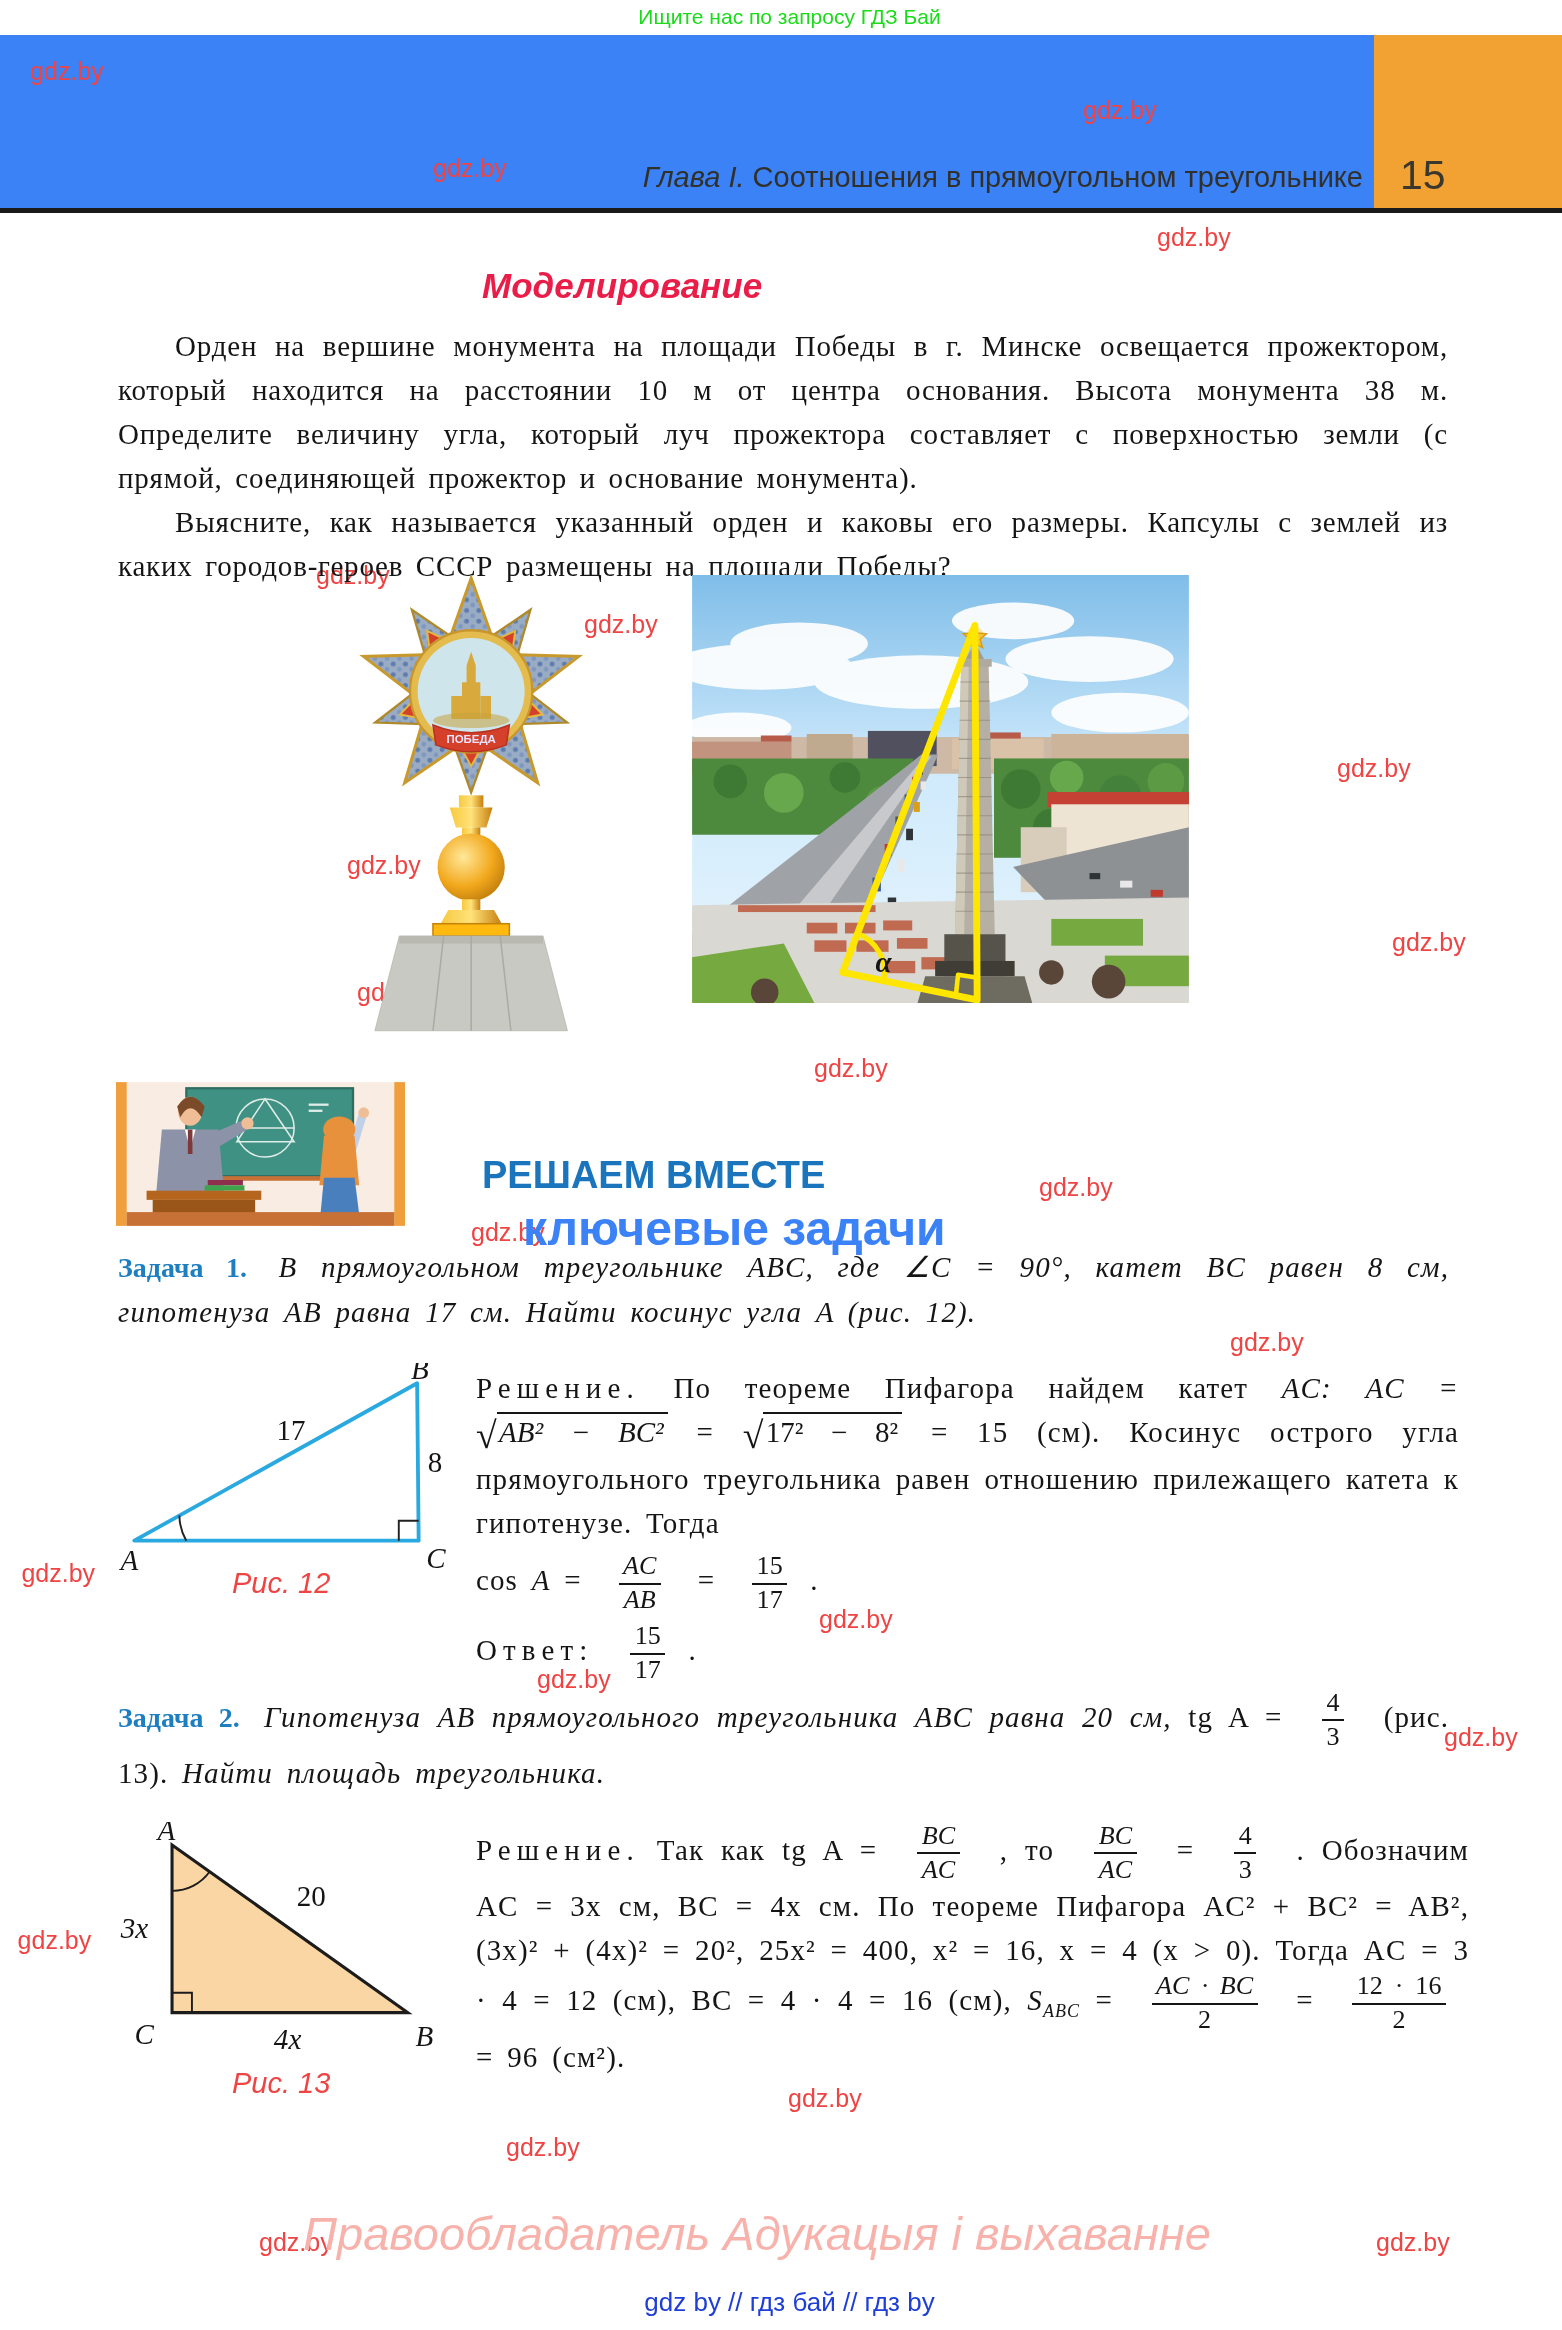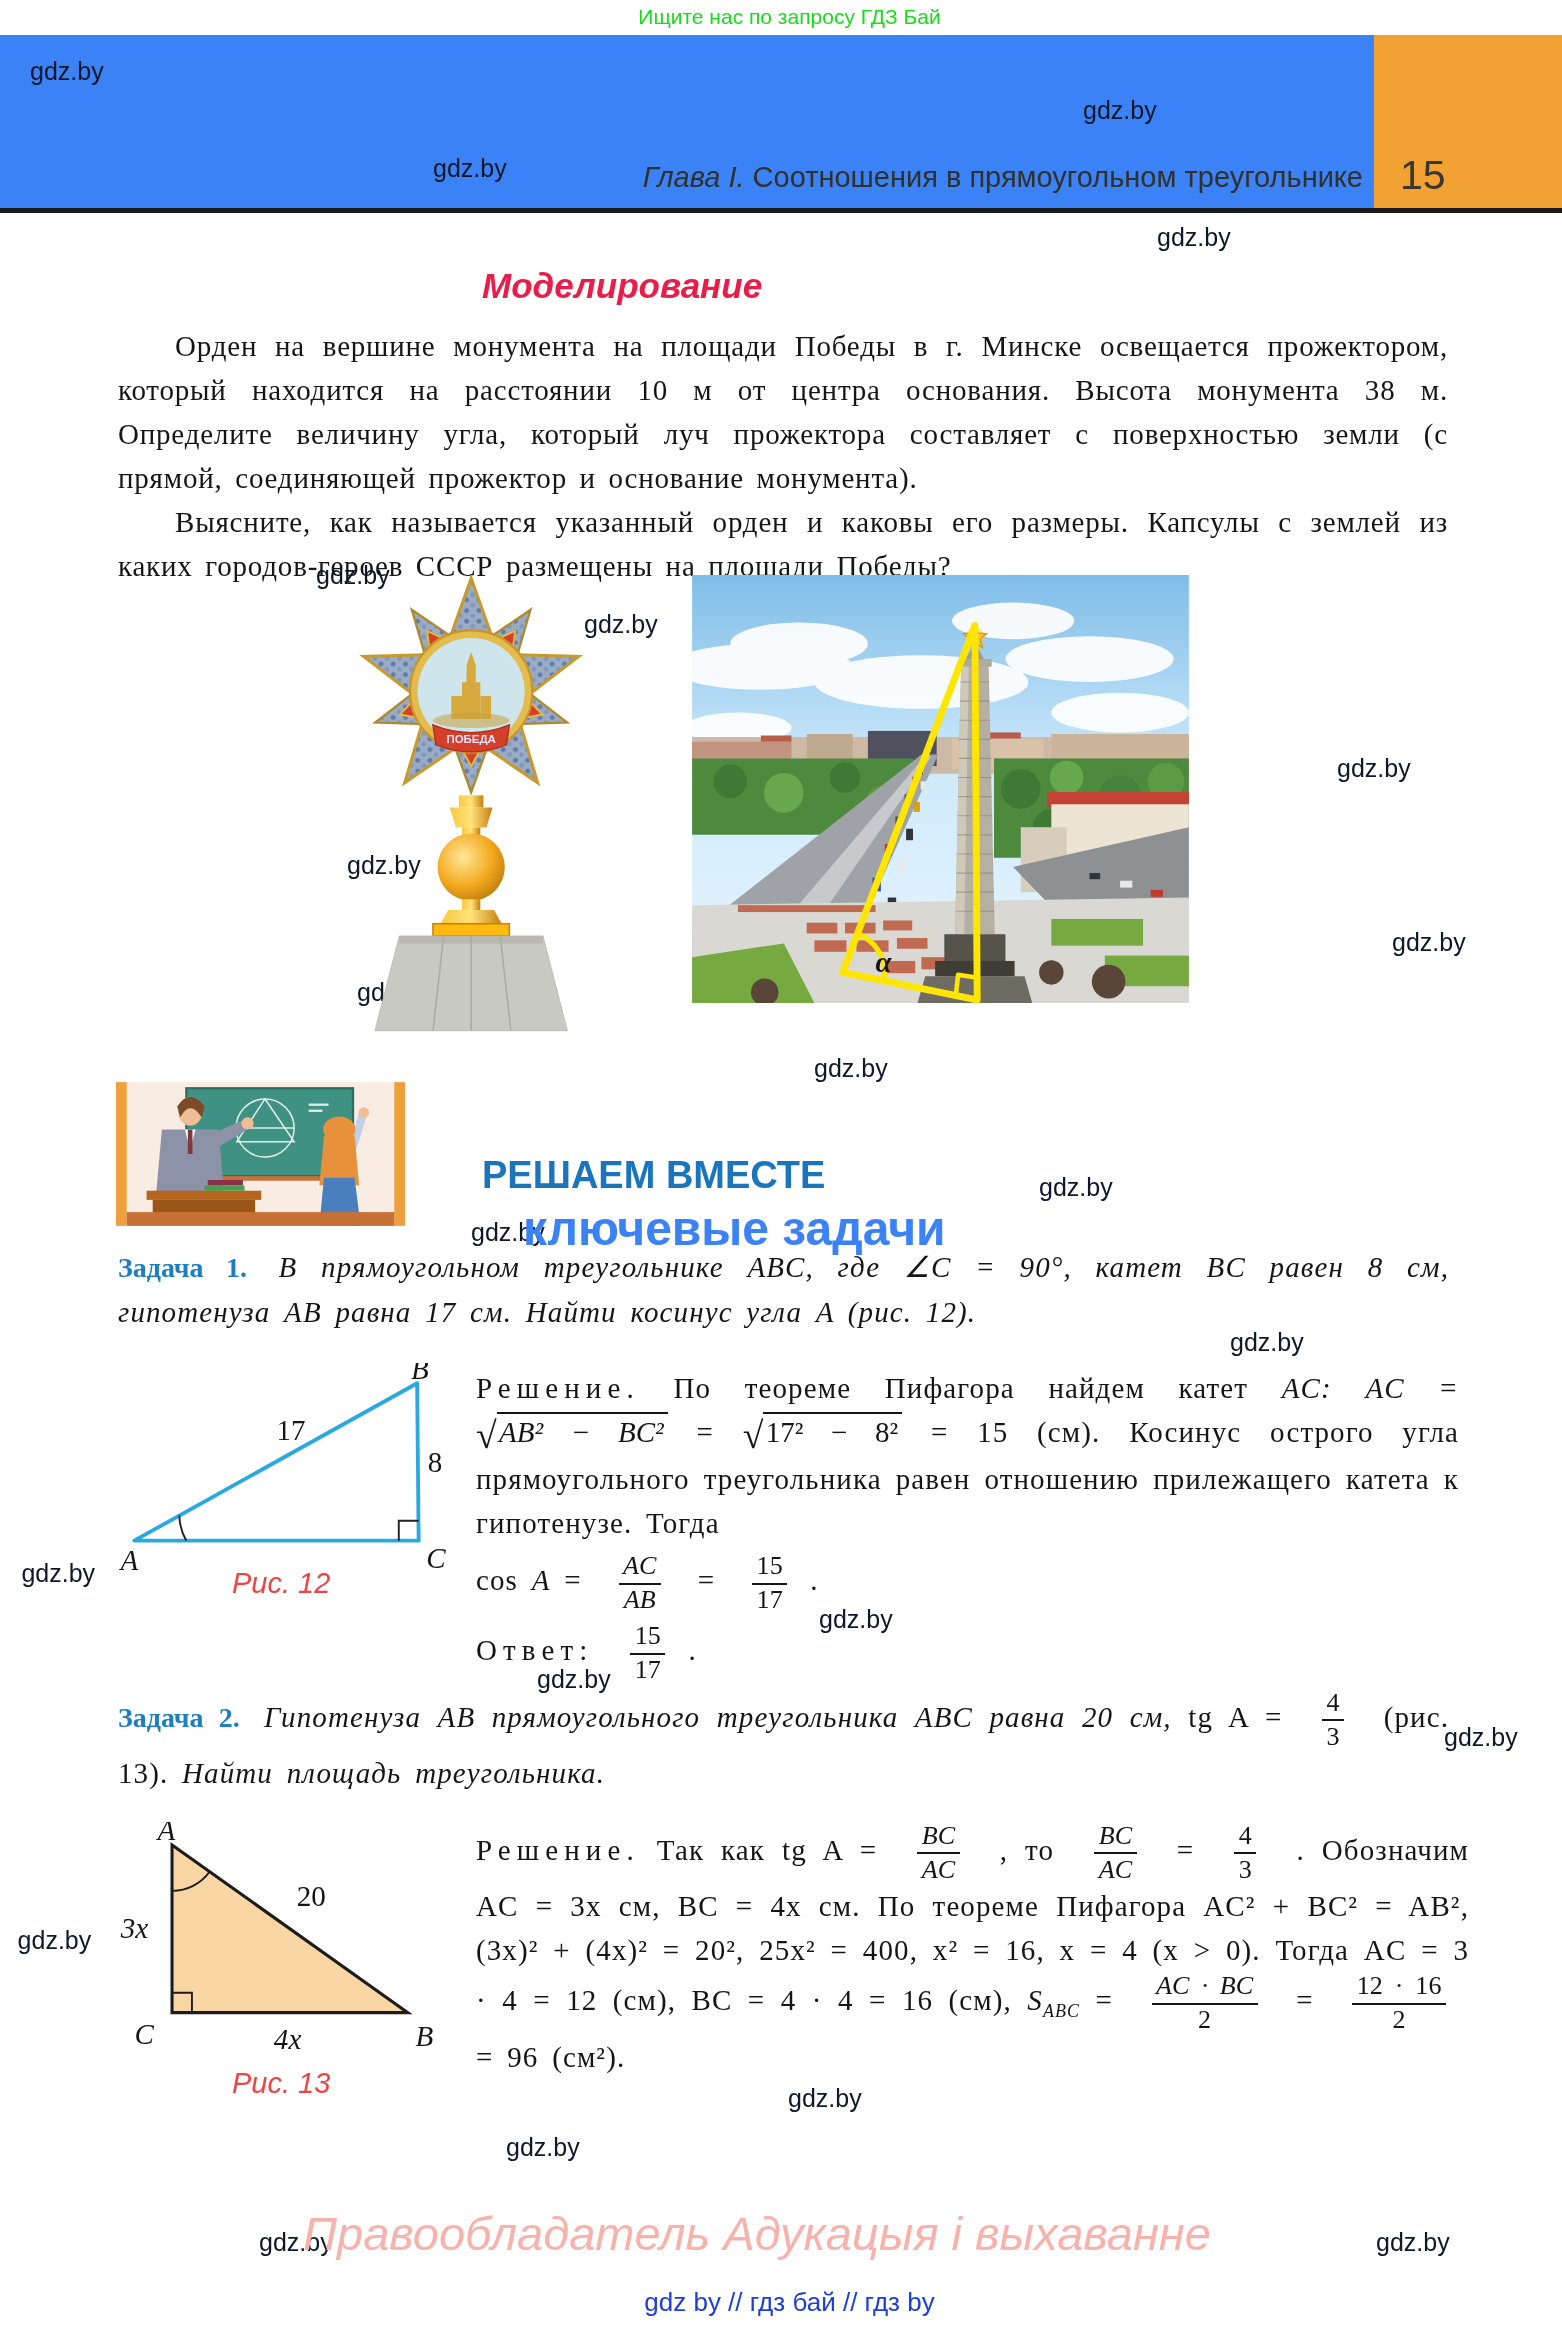--- a/index.html
+++ b/index.html
@@ -14,21 +14,21 @@
   
   .band{top:35px;left:0;width:1563px;height:173px;background:#3b82f6;}
   .pagebox{top:35px;left:1374px;width:189px;height:173px;background:#f2a133;}
   .pagenum{left:26px;bottom:9.2px;font-family:"Liberation Sans",sans-serif;font-size:41px;color:#3a372e;position:absolute;}
   .chapter{position:absolute;right:200px;bottom:13.8px;font-family:"Liberation Sans",sans-serif;
            font-size:29px;color:#32302b;white-space:nowrap;}
   .chapter .it{font-style:italic;}
   .rule{top:208px;left:0;width:1563px;height:4.6px;background:#1b1b1b;}
 
   
-  .wm{position:absolute;font-family:"Liberation Sans",sans-serif;font-size:25px;color:#0f172a;white-space:nowrap;}
+  .wm{position:absolute;font-family:"Liberation Sans",sans-serif;font-size:25px;color:#ef4444;white-space:nowrap;}
 
   
   .model-title{top:266px;left:482px;font-family:"Liberation Sans",sans-serif;font-style:italic;
                font-weight:bold;font-size:35px;color:#ea1c48;}
   .bodytext{top:324px;left:118px;width:1330px;font-size:29px;line-height:44px;text-align:justify;
             letter-spacing:0.8px;word-spacing:4.6px;}
   .bodytext p{margin:0;text-indent:57px;}
 
   
   .sec-title{top:1086px;left:482px;font-family:"Liberation Sans",sans-serif;font-weight:bold;

